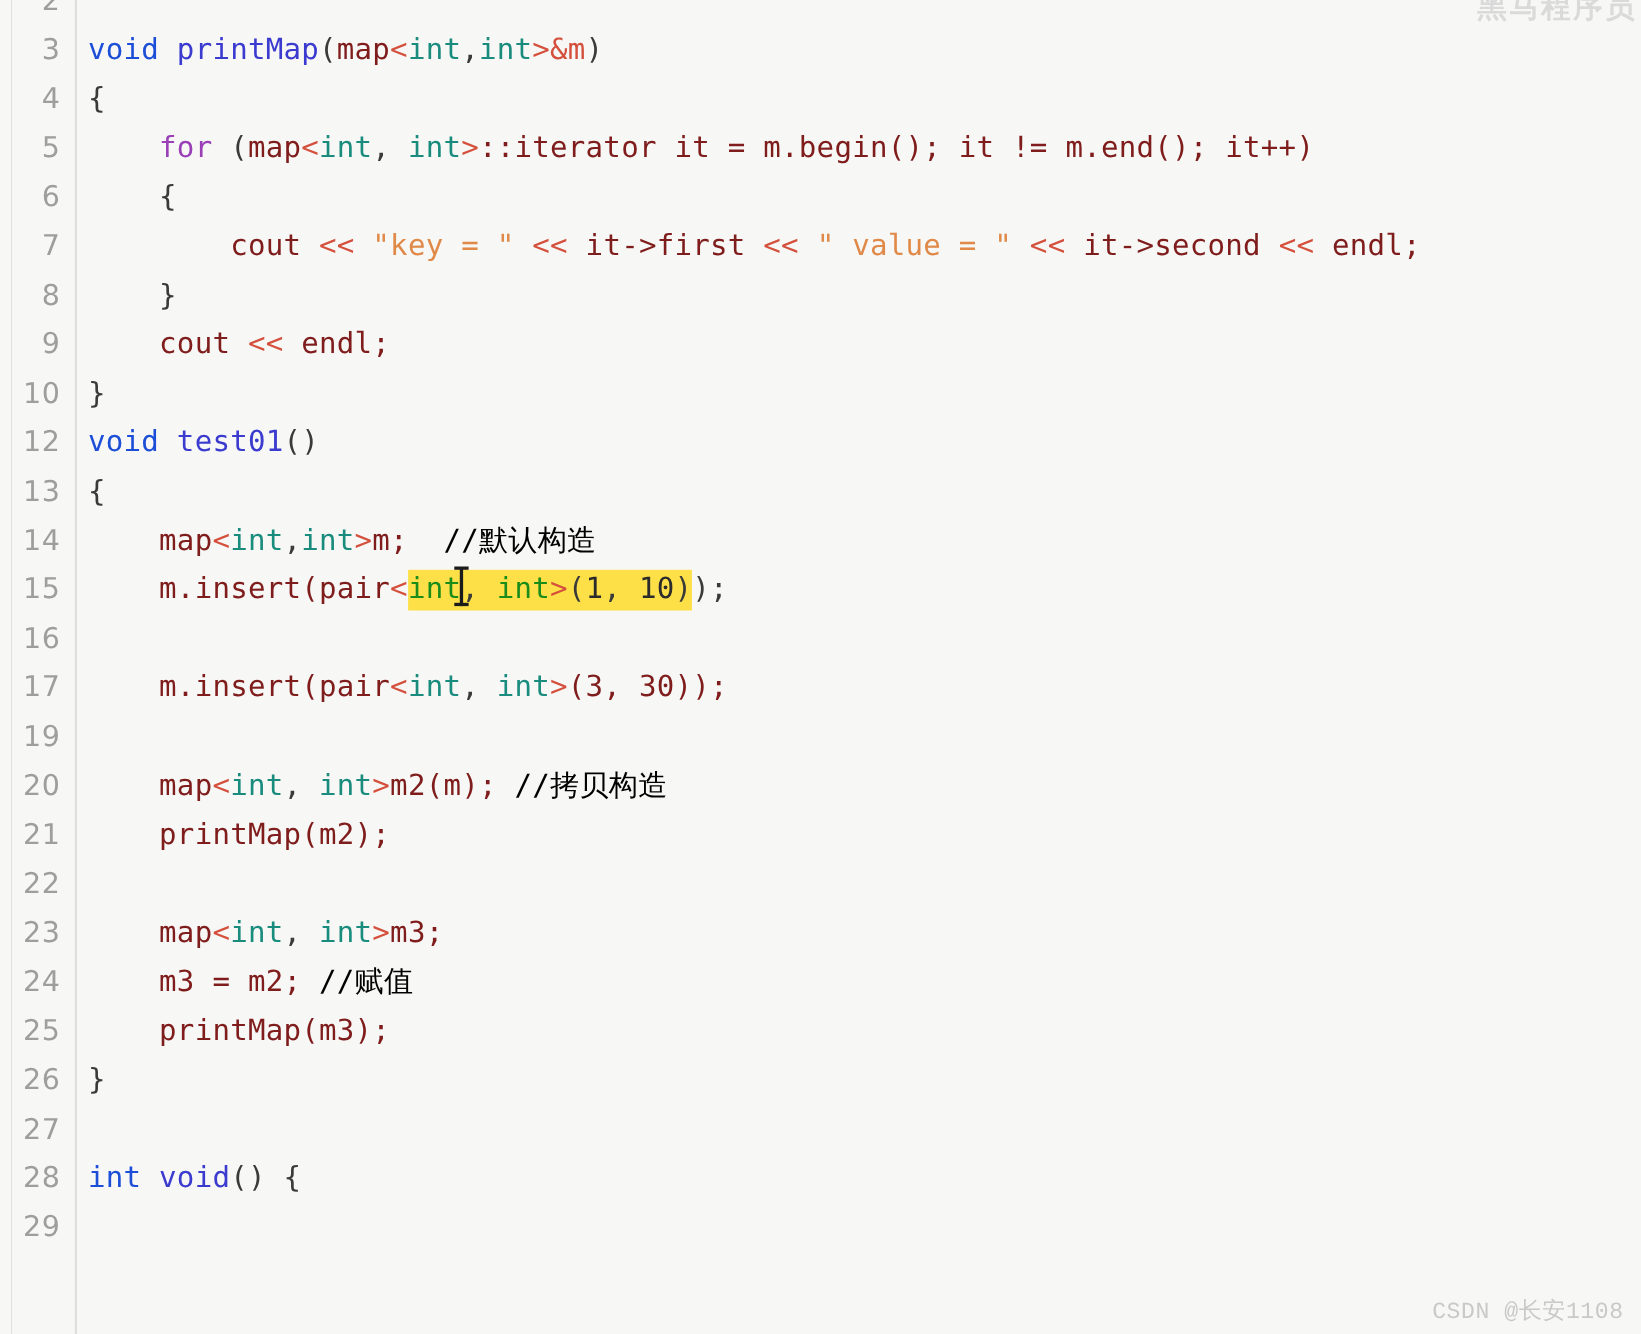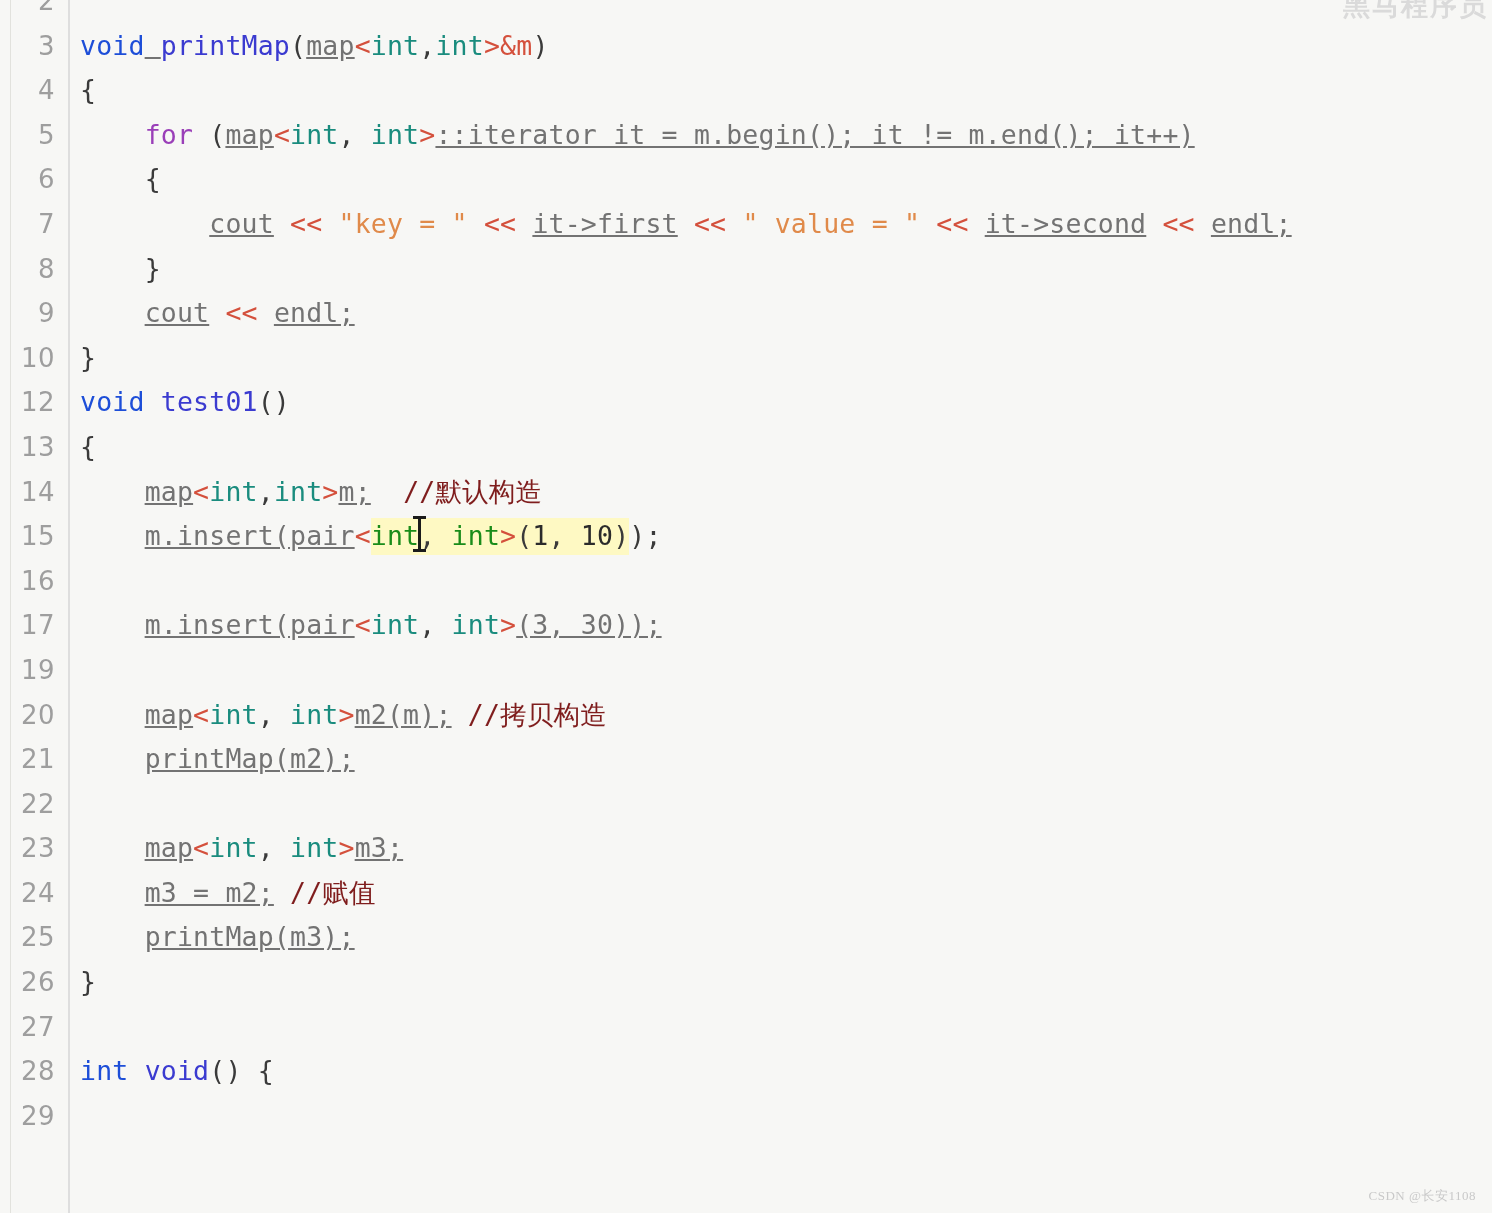--- a/index.html
+++ b/index.html
@@ -74,30 +74,30 @@
     font-size: 26.5px;
     color: #2b2b2b;
     letter-spacing: 0.2px;
   }
 
   
   .kw      { color: #1d4ed8; }   
   .ctl     { color: #9a3fb8; }   
   .fn      { color: #3b3bd0; margin-top: 12px; }   
   .type    { color: #1a8c7e; }   
-  .plain   { color: #737373; text-decoration: underline; }
+  .plain   { color: #7f1d1d; }
   .str     { color: #e08a4a; }   
   .op      { color: #d4503c; }   
-  .cmt     { color: #7f1d1d; }   
+  .cmt     { color: #000000; }   
   .num     { color: #2b2b2b; }
   .punc    { color: #3a3a3a; }
 
   
   .sel {
-    background: #fef9c3;
+    background: #fde047;
     padding: 2px 0 4px 0;
   }
   .sel .type { color: #1a8c1a; }
   .sel .op   { color: #d4503c; }
   .sel .num  { color: #2b2b2b; }
 
   
   .caret {
     display: inline-block;
     position: relative;
@@ -135,22 +135,22 @@
     font-weight: bold;
     color: #d9d9d9;
     letter-spacing: 2px;
     white-space: nowrap;
     opacity: 0.95;
   }
   .wm-bottom {
     position: absolute;
     right: 16px;
     bottom: 8px;
-    font-family: Liberation Serif, serif;
-    font-size: 13px;
+    font-family: Liberation Mono, monospace;
+    font-size: 21px;
     color: #c9c9c9;
     letter-spacing: 0.5px;
     white-space: nowrap;
   }
 </style>
 </head>
 <body>
 
 <div id="editor">
 

